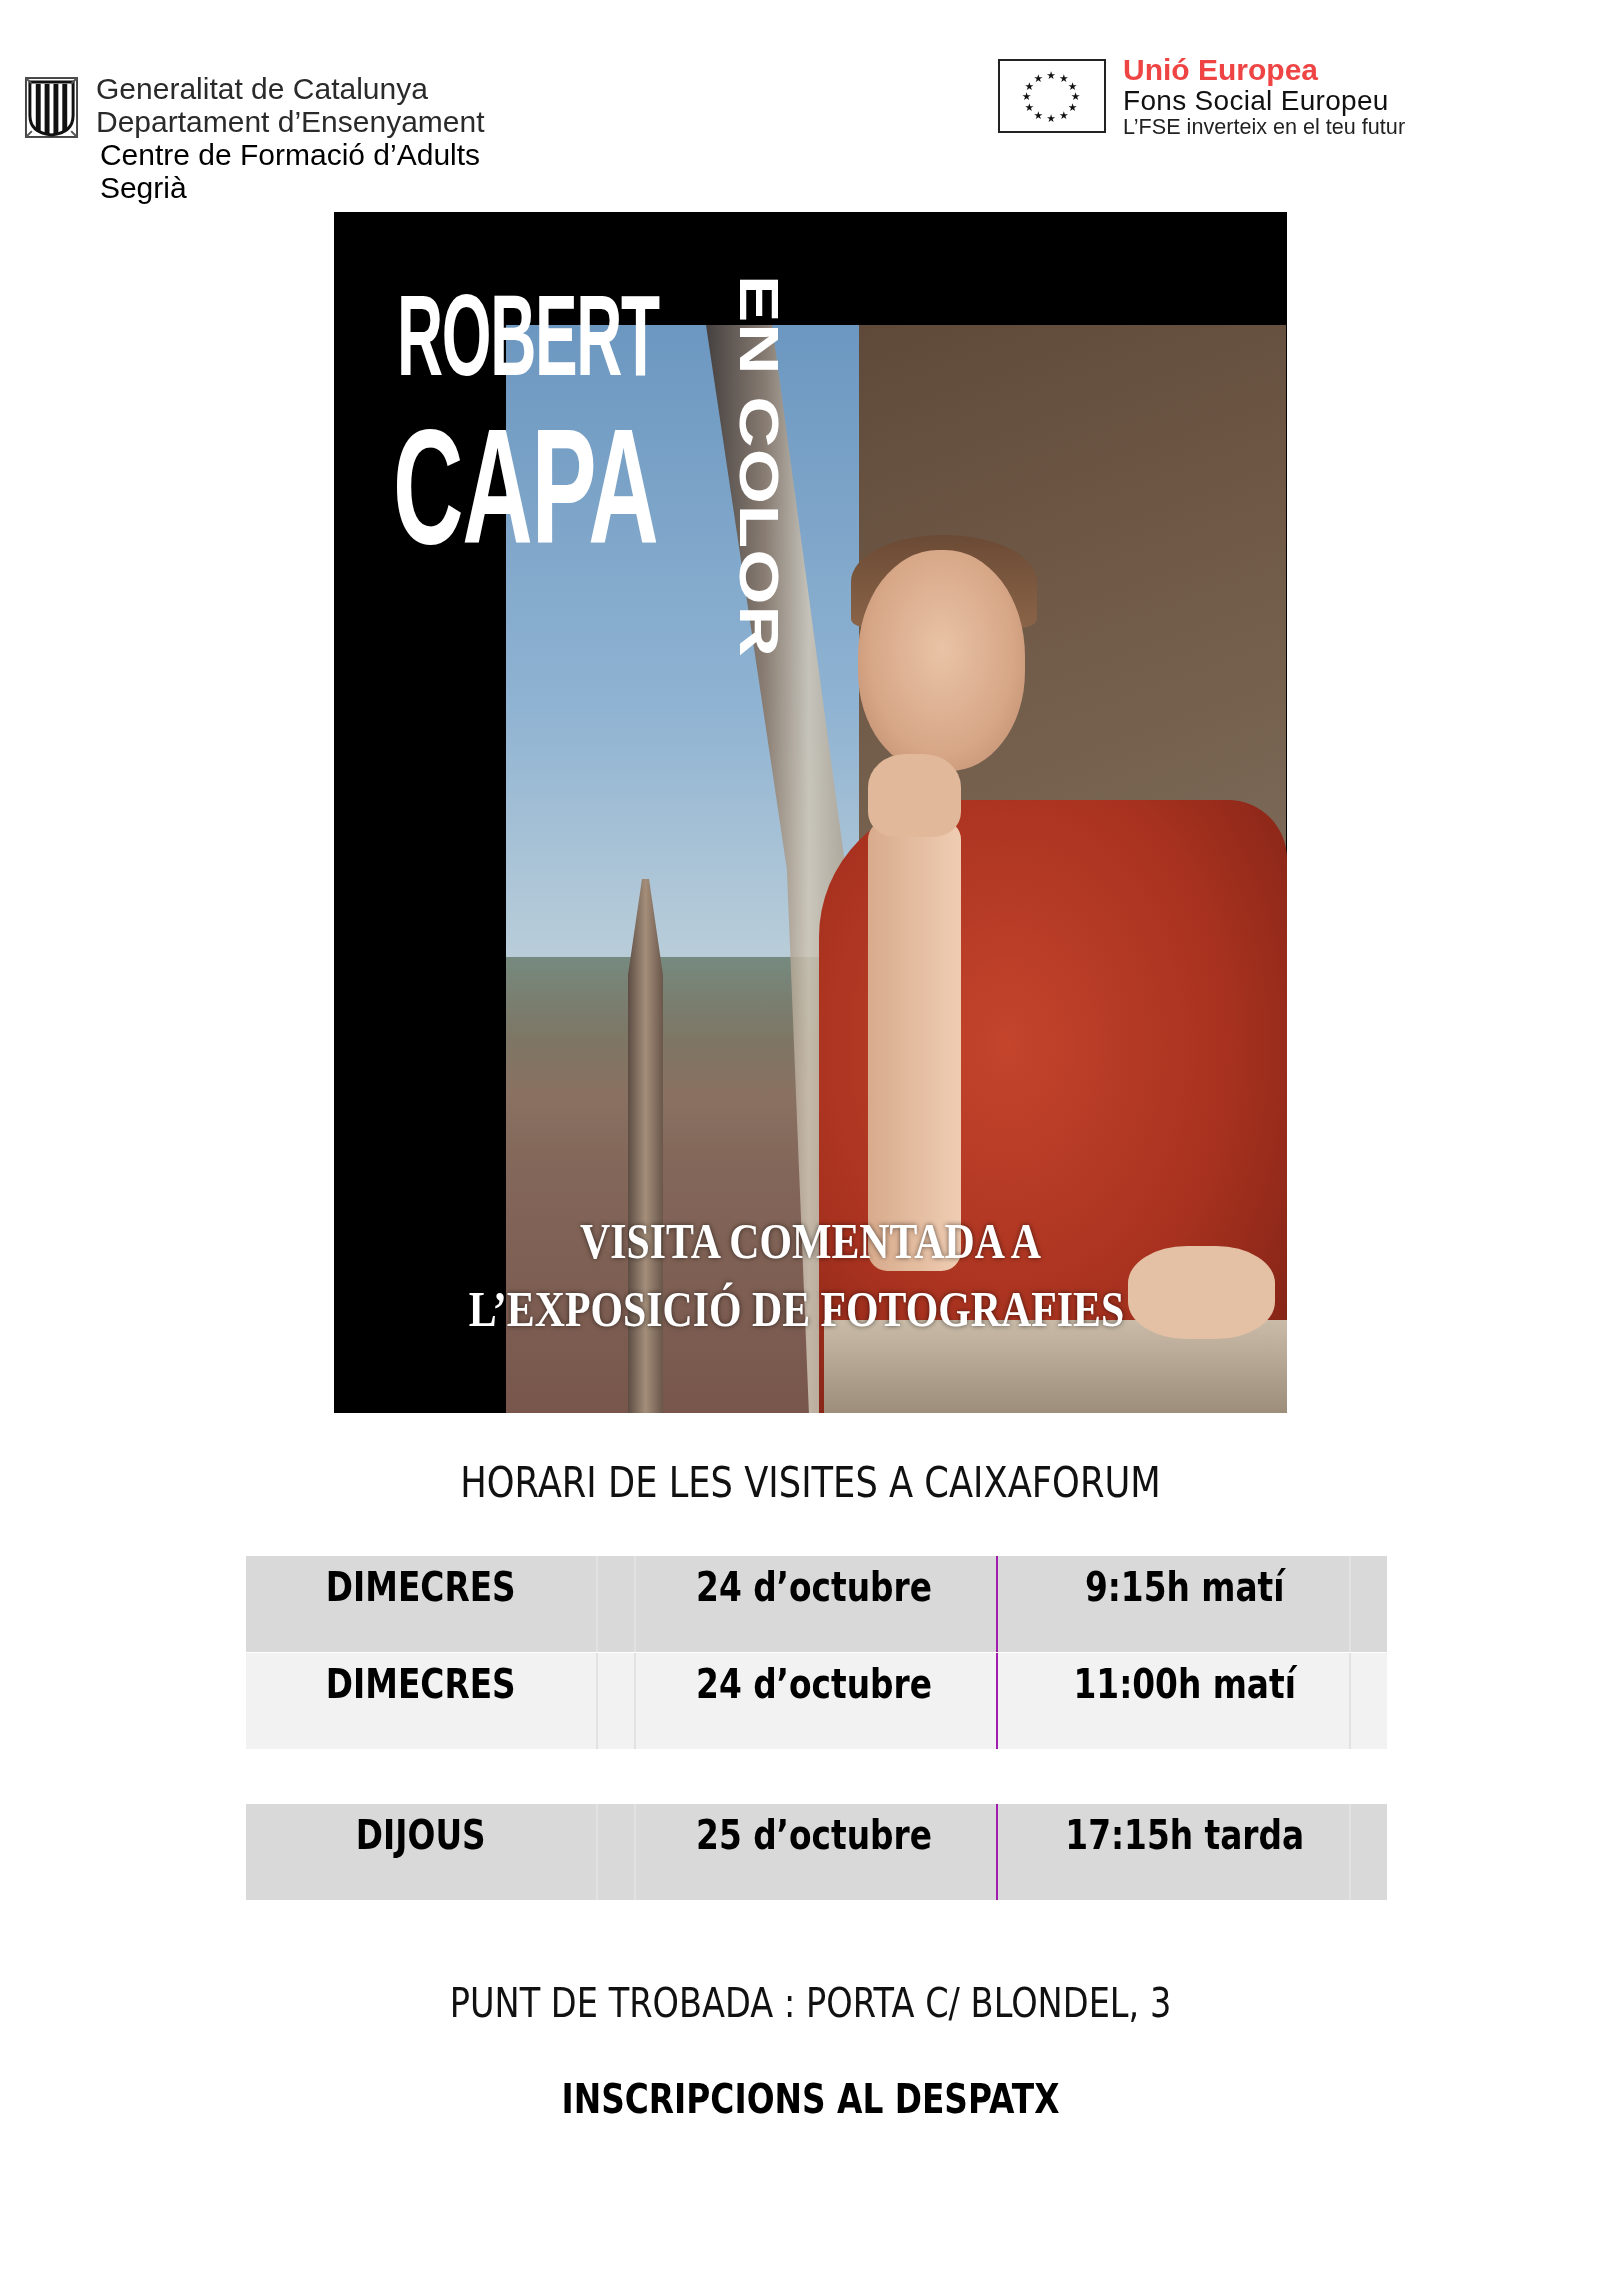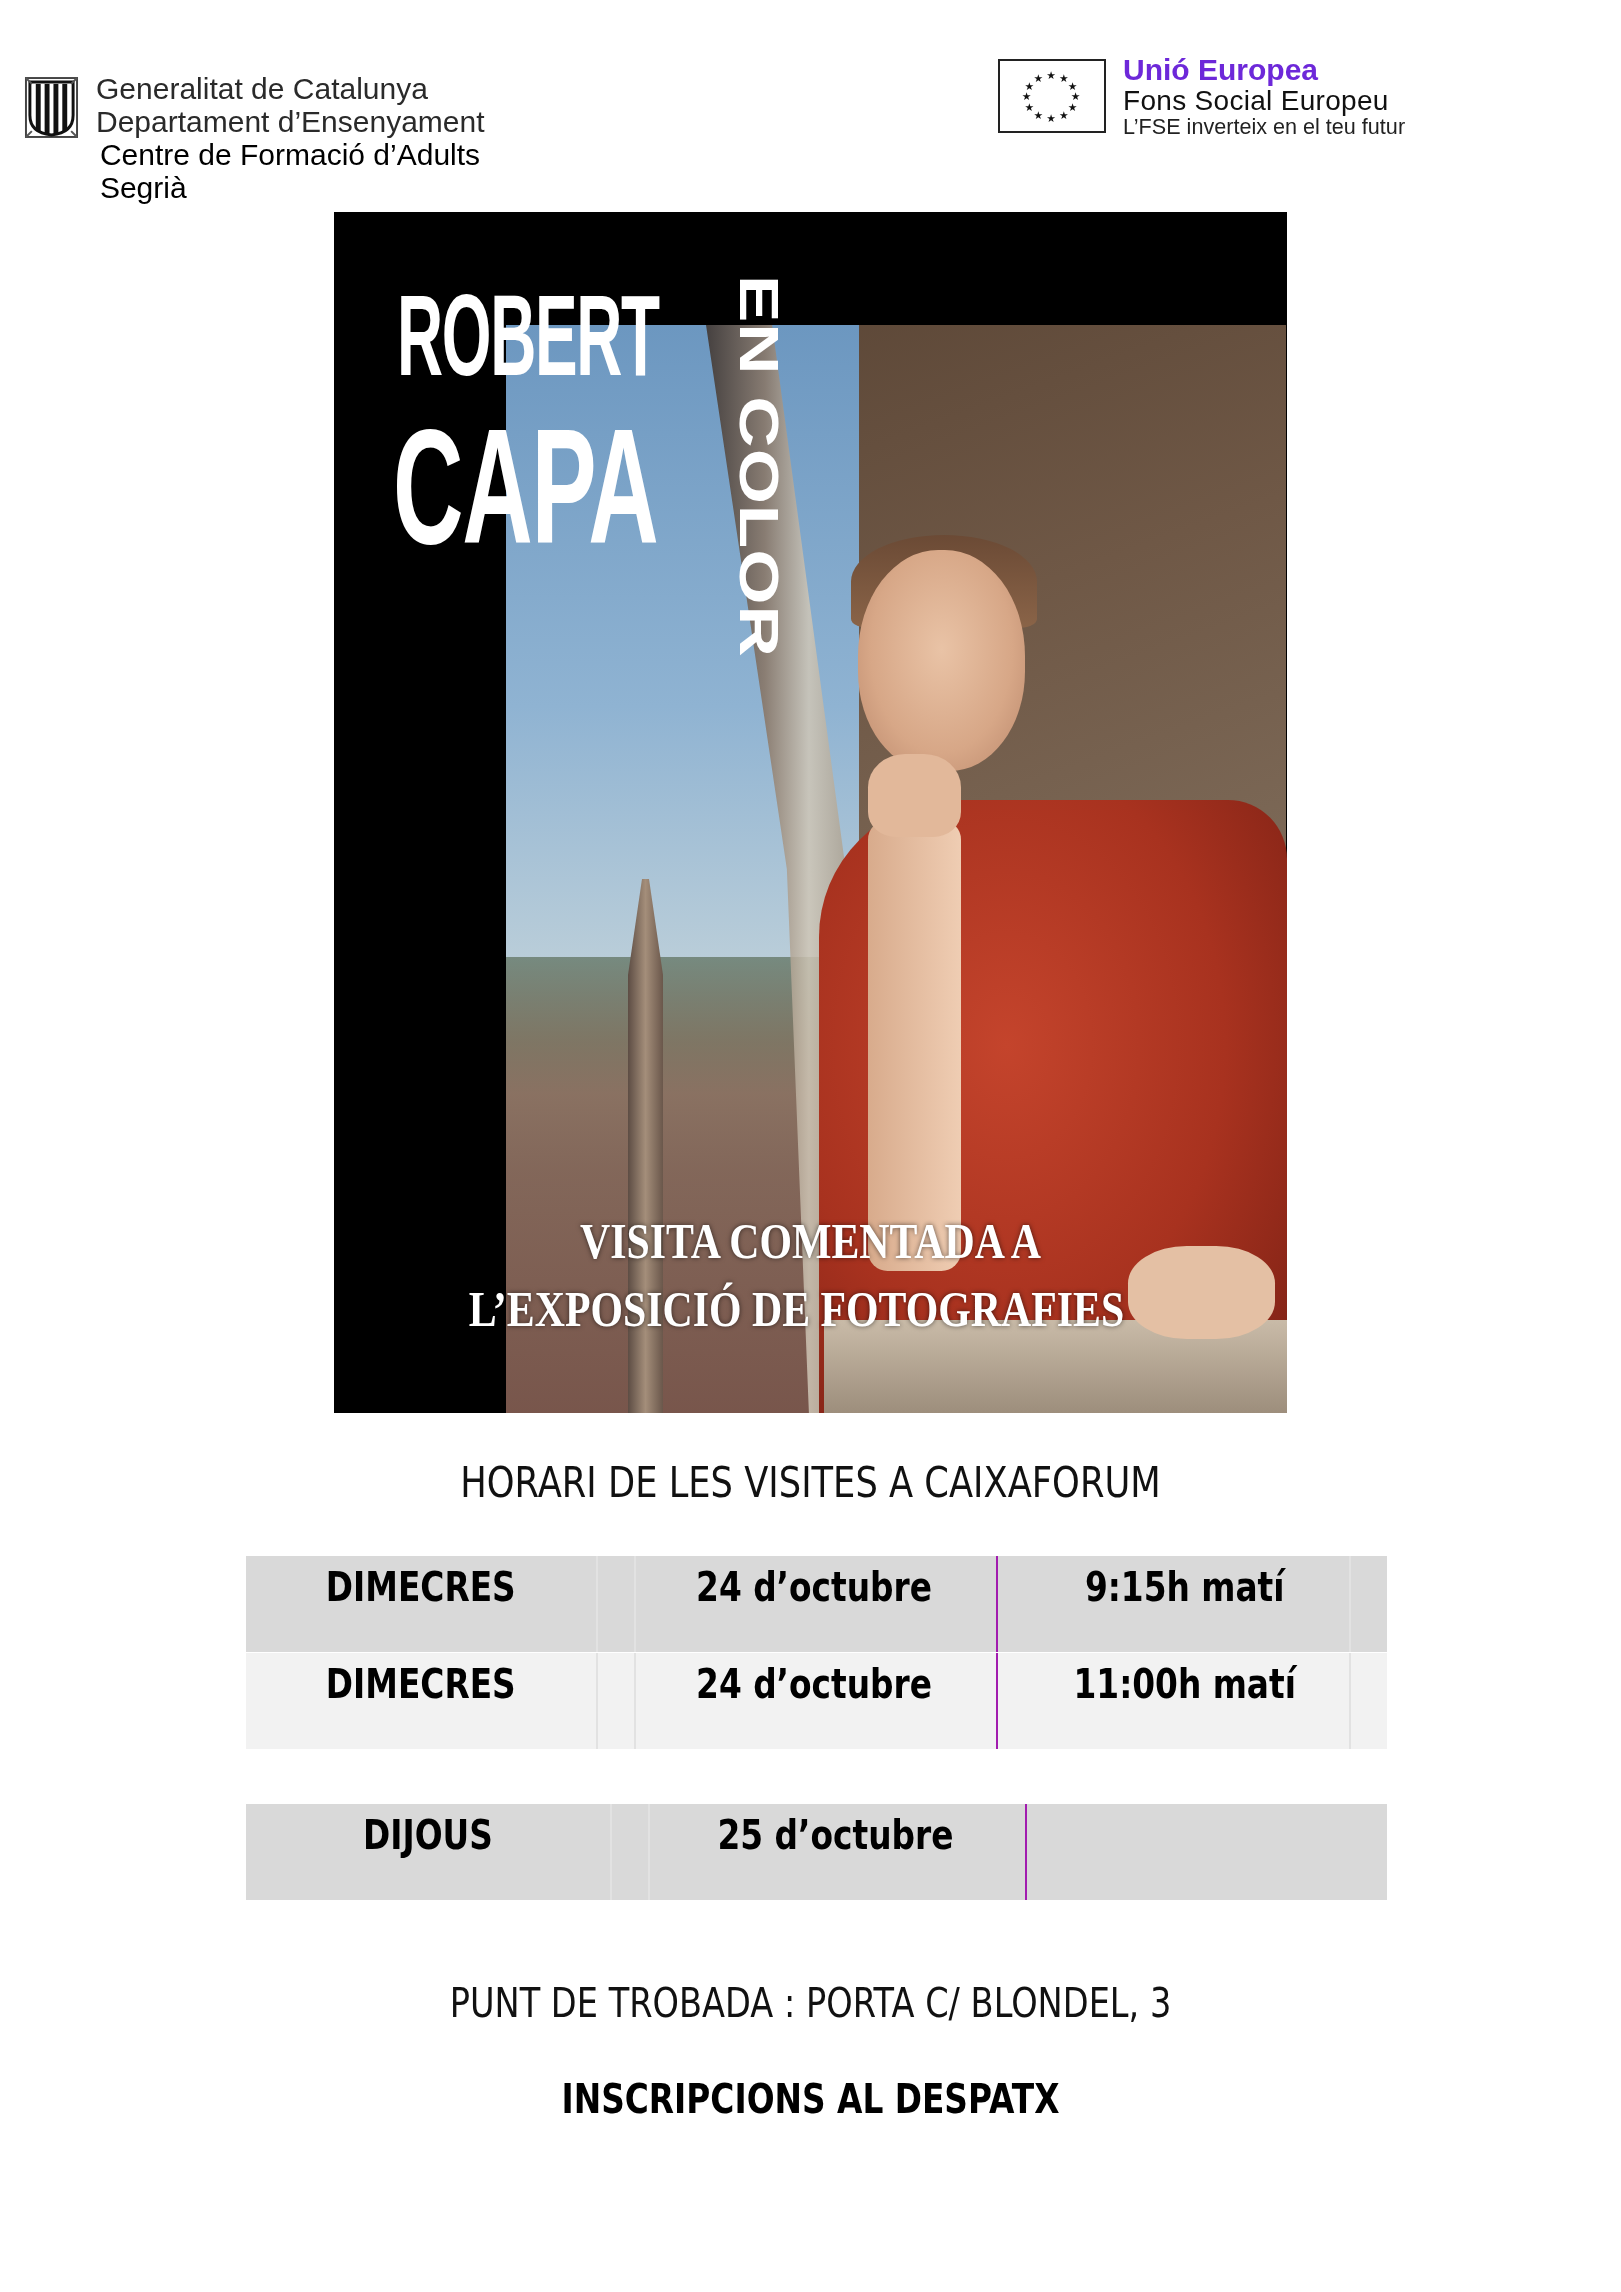--- a/index.html
+++ b/index.html
@@ -10,21 +10,21 @@
   .gen-logo { position: absolute; left: 23.5px; top: 76px; width: 55px; height: 63px; }
   .gen-text { position: absolute; left: 96px; top: 74px; line-height: 1; }
   .gen-line1, .gen-line2 { font-family: "Liberation Sans", sans-serif; font-size: 30px; color: #2a2a2a; display: block; height: 33px; }
   .gen-line3, .gen-line4 { font-family: "Liberation Sans", sans-serif; font-weight: normal; font-size: 30px; display: block; height: 33px; }
   .gen-line3 { margin-top: 0px; margin-left: 3.9px; }
   .gen-line4 { margin-left: 3.9px; }
 
   
   .eu-flag { position: absolute; left: 998px; top: 59px; width: 108px; height: 74px; border: 2.9px solid #222; box-sizing: border-box; }
   .eu-text { position: absolute; left: 1123px; top: 55px; line-height: 1; }
-  .eu-line1 { display:block; font-weight: bold; font-size: 30px; height: 32px; color:#6d28d9; }
+  .eu-line1 { display:block; font-weight: bold; font-size: 30px; height: 32px; color:#ef4444; }
   .eu-line2 { display:block; font-weight: normal; font-size: 28px; height: 29px; color:#111; letter-spacing: 0.3px; }
   .eu-line3 { display:block; font-size: 21.6px; height: 23.5px; color:#222; }
 
   
   .poster { position: absolute; left: 334px; top: 212px; width: 953px; height: 1201px; overflow: hidden; background: #000; }
   .poster .black-left { position:absolute; left:0; top:0; width:172px; height:100%; background:#000; }
   .poster .black-top { position:absolute; left:0; top:0; width:100%; height:113px; background:#000; }
   .poster .sky { position:absolute; left:172px; top:113px; width:353px; height:1088px;
      background: linear-gradient(180deg, #6c97c0 0%, #8fb3d2 35%, #b9cdd9 58%, #8b8f7a 66%, #6f6458 78%, #7a5e50 100%); }
   .poster .wall { position:absolute; left:333px; top:113px; width:619px; height:1088px;
@@ -183,19 +183,22 @@
     <div class="sched-cell c5"></div>
   </div>
   <div class="sched-row dark" style="top:1804px; left:0;">
     <div class="sched-cell c1">
         <span class="sched-text">DIJOUS</span>
       </div>
     <div class="sched-cell c2"></div>
     <div class="sched-cell c3">
         <span class="sched-text">25 d’octubre</span>
       </div>
+    <div class="sched-cell c4">
+        <span class="sched-text">17:15h tarda</span>
+      </div>
     <div class="sched-cell c5"></div>
   </div>
 </div>
 
 <div class="meeting-point">PUNT DE TROBADA : PORTA C/ BLONDEL, 3</div>
 <div class="registration">INSCRIPCIONS AL DESPATX</div>
 
 
 </body></html>

